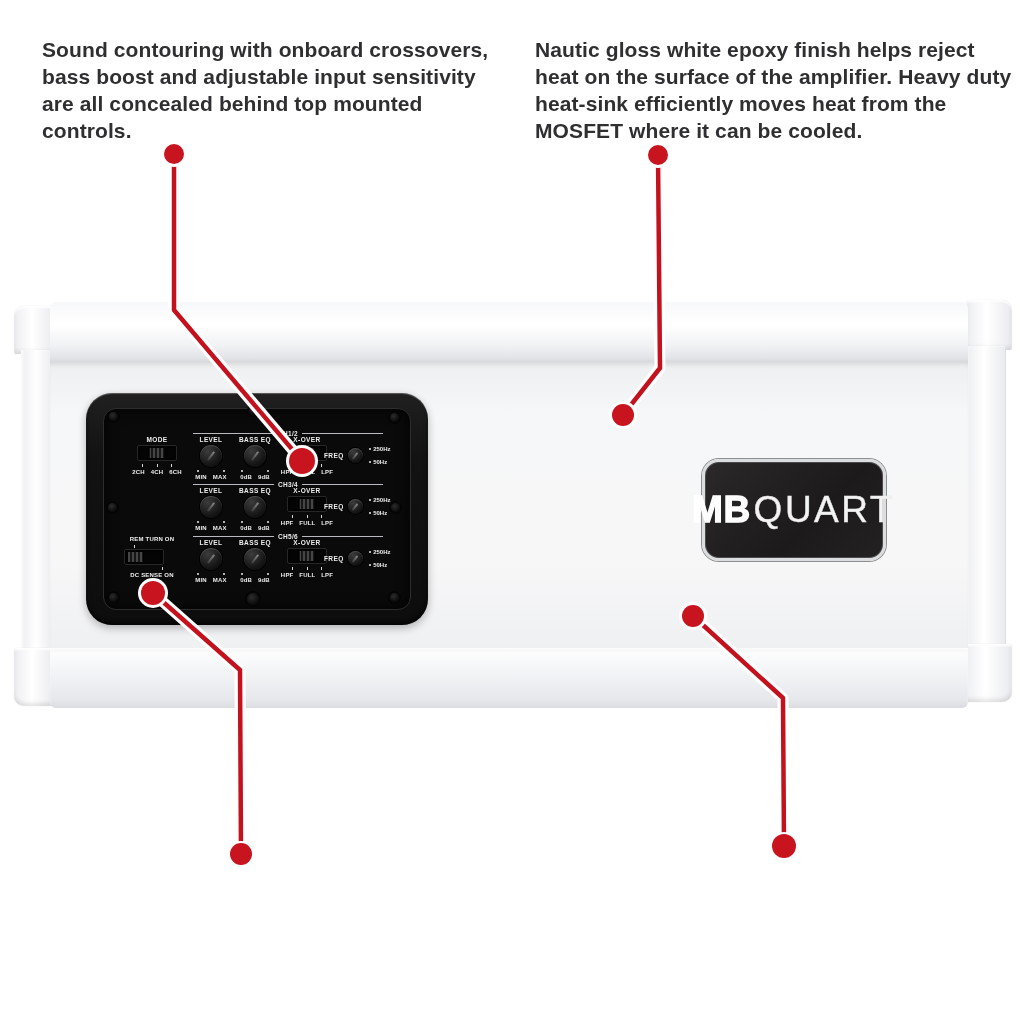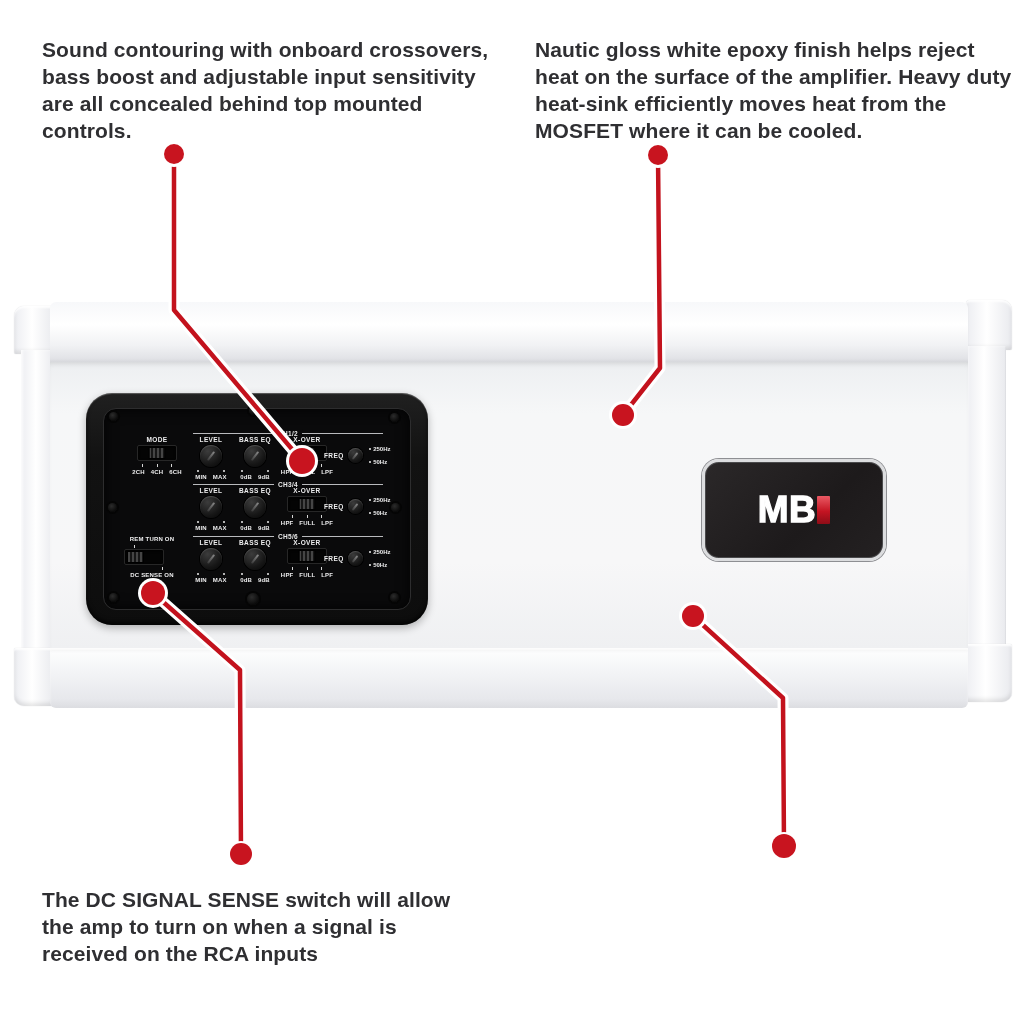--- a/index.html
+++ b/index.html
@@ -87,21 +87,20 @@
   .halo{fill:#ffffff;}
   .dot{fill:#c8141f;}
 </style>
 </head>
 <body>
 
 <div class="page">
 
   <div class="note tl">Sound contouring with onboard crossovers, bass boost and adjustable input sensitivity are all concealed behind top mounted controls.</div>
   <div class="note tr">Nautic gloss white epoxy finish helps reject heat on the surface of the amplifier. Heavy duty heat-sink efficiently moves heat from the MOSFET where it can be cooled.</div>
-  <div class="note bl">The DC SIGNAL SENSE switch will allow the amp to turn on when a signal is received on the RCA inputs</div>
 
   <div class="amp">
     <div class="cap bump lt"></div>
     <div class="cap lm"></div>
     <div class="cap bump lb"></div>
     <div class="cap bump rt"></div>
     <div class="cap rm"></div>
     <div class="cap bump rb"></div>
 
     <div class="body">
@@ -283,20 +282,21 @@
           <div class="fm">
               <b></b>
               <span>50Hz</span>
             </div>
         </div>
       </div>
     </div>
 
     <div class="badge">
       <span class="mb">MB</span>
+        <span class="quart">QUART</span>
       <span class="redblock"></span>
     </div>
   </div>
 
   <svg class="overlay" viewBox="0 0 1024 1024">
     <g>
       <polyline class="case" points="174,154 174,310 302,461"></polyline>
       <polyline class="wire" points="174,154 174,310 302,461"></polyline>
       <circle class="halo" cx="174" cy="154" r="13"></circle>
         <circle class="dot" cx="174" cy="154" r="10"></circle>

